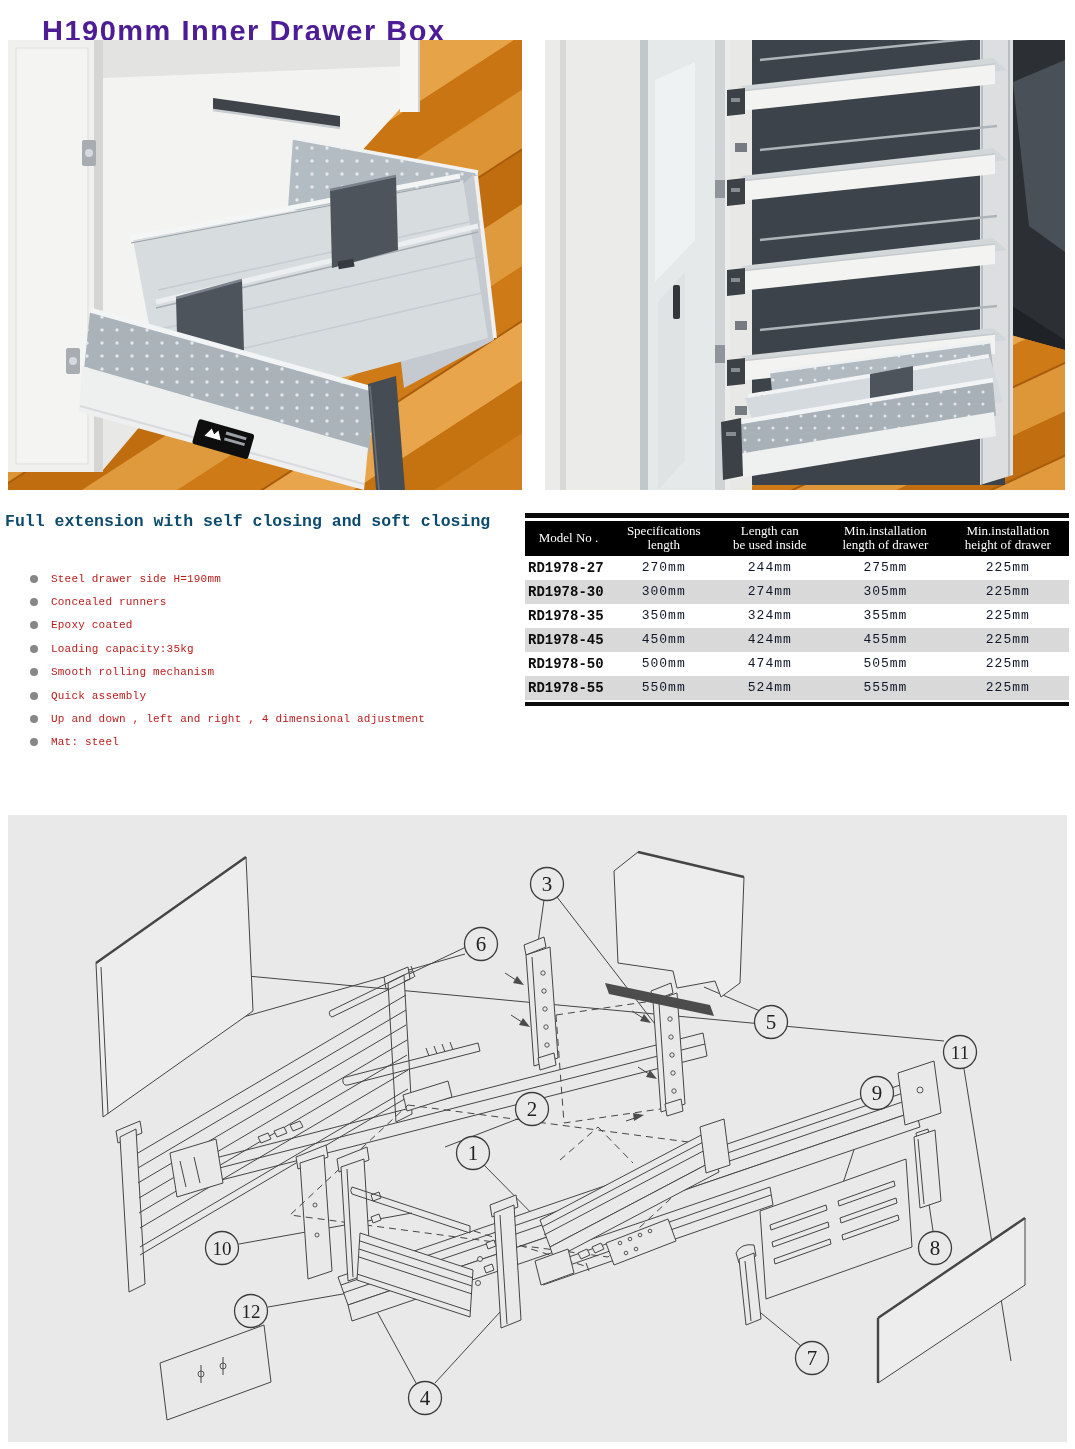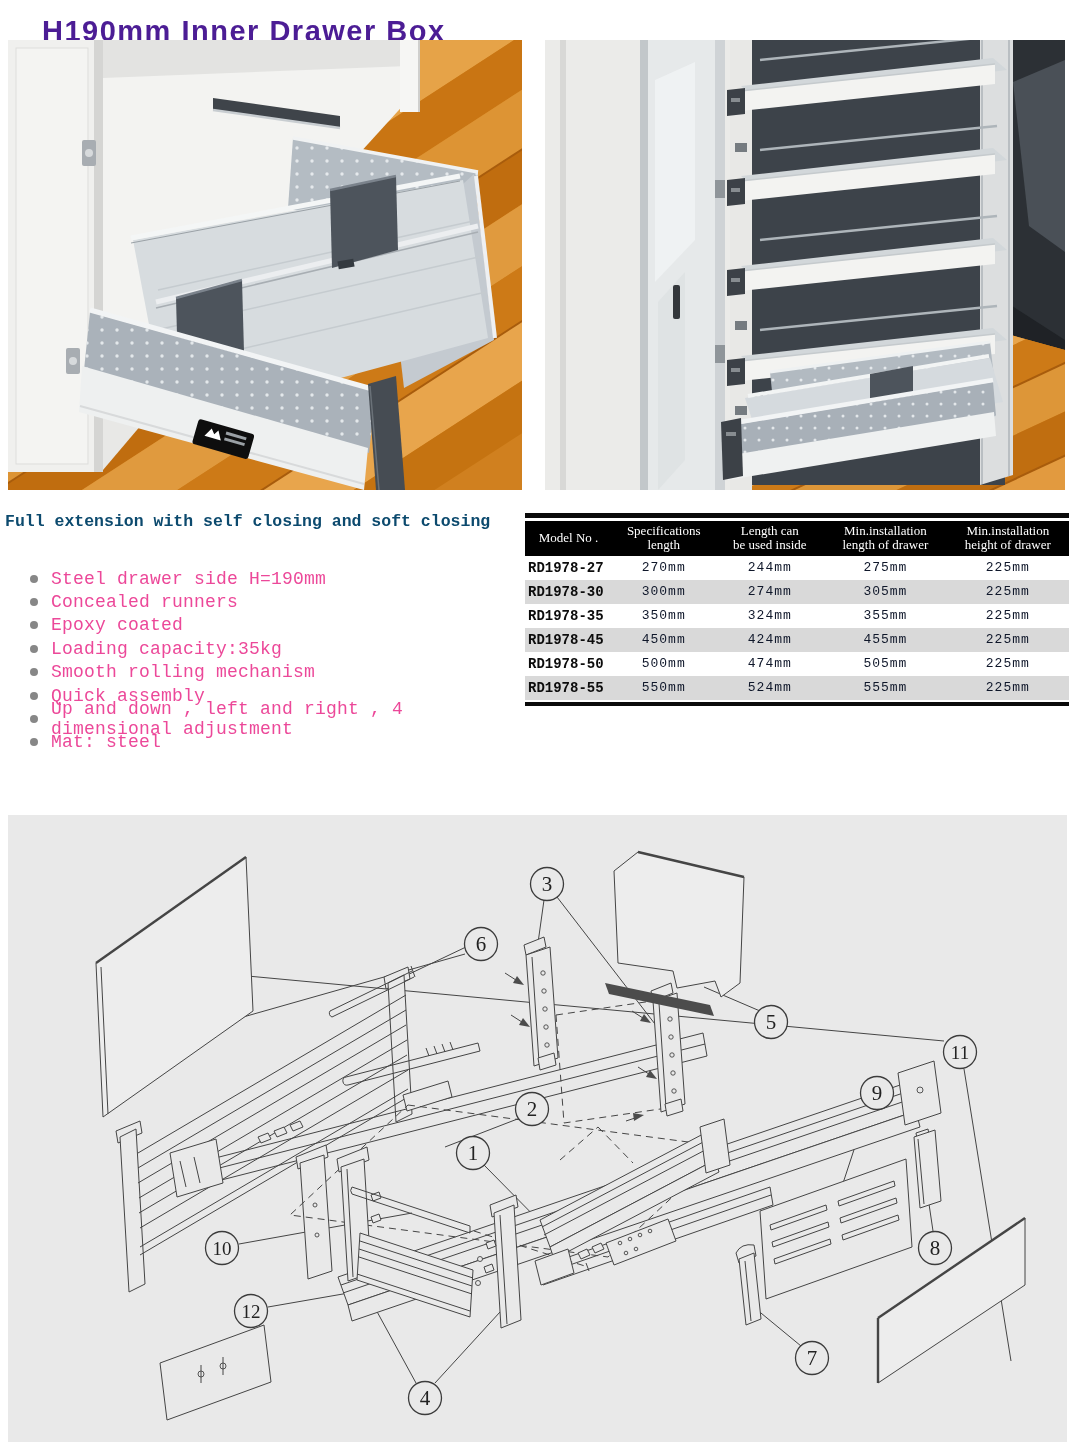--- a/index.html
+++ b/index.html
@@ -12,21 +12,21 @@
   .photo{position:absolute;top:40px;overflow:hidden;background:#ddd;}
   .photo svg{display:block;}
   #photo-left{left:8px;width:514px;height:450px;}
   #photo-right{left:545px;width:520px;height:450px;}
 
   .features{position:absolute;left:5px;top:512px;width:512px;}
   .features-heading{font-family:"Liberation Mono",monospace;font-weight:700;
     font-size:16.5px;color:#0c4a6e;white-space:nowrap;letter-spacing:0;}
   .feature-list{list-style:none;margin:36px 0 0 0;padding:0;}
   .feature-list li{display:flex;align-items:center;height:23.4px;
-    font-family:"Liberation Mono",monospace;font-size:18px;letter-spacing:.2px;color:#ec4899;}
+    font-family:"Liberation Mono",monospace;font-size:11px;letter-spacing:.2px;color:#b91c1c;}
   .feature-list .dot{width:8px;height:8px;border-radius:50%;background:#878787;
     margin:0 13px 0 25px;flex:0 0 auto;}
 
   .spec{position:absolute;left:525px;top:513px;width:544px;}
   .spec .bar-top{height:5px;background:#0a0a0a;margin-bottom:3px;}
   .spec table{width:100%;border-collapse:collapse;table-layout:fixed;}
   .spec thead th{background:#000000;color:#fff;font-family:"Liberation Serif",serif;
     font-weight:400;font-size:13px;line-height:1.1;white-space:pre-line;
     padding:3px 0;vertical-align:middle;}
   .spec tbody tr{height:24px;}

